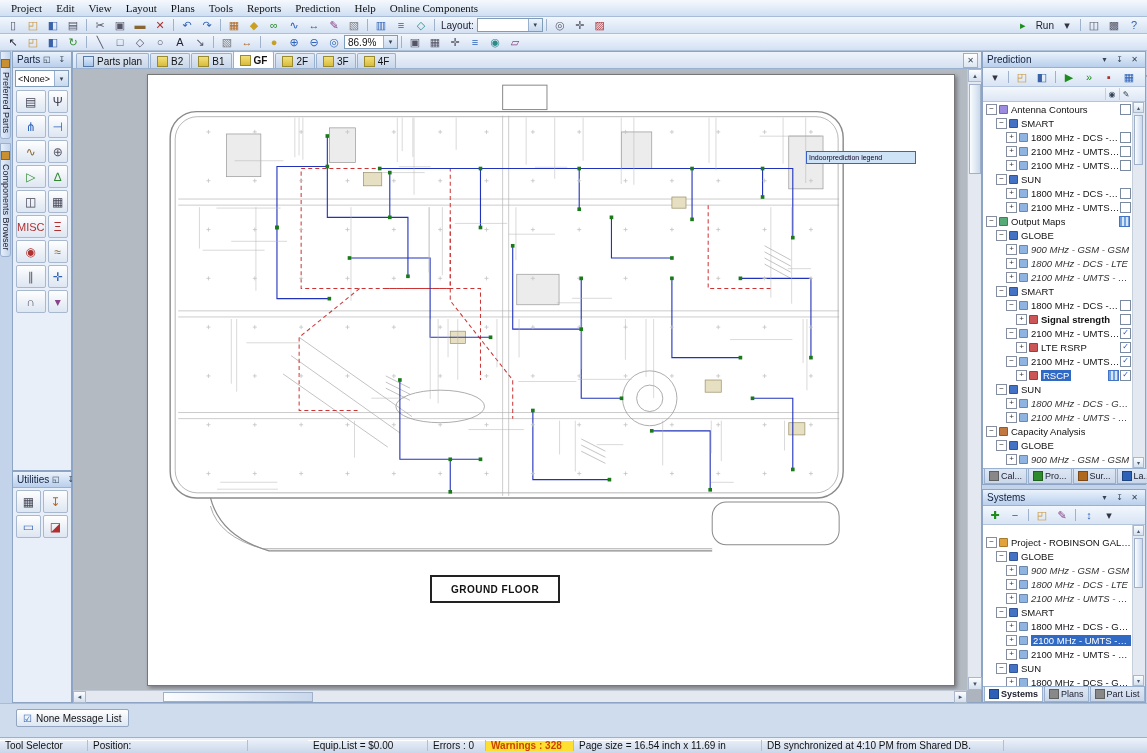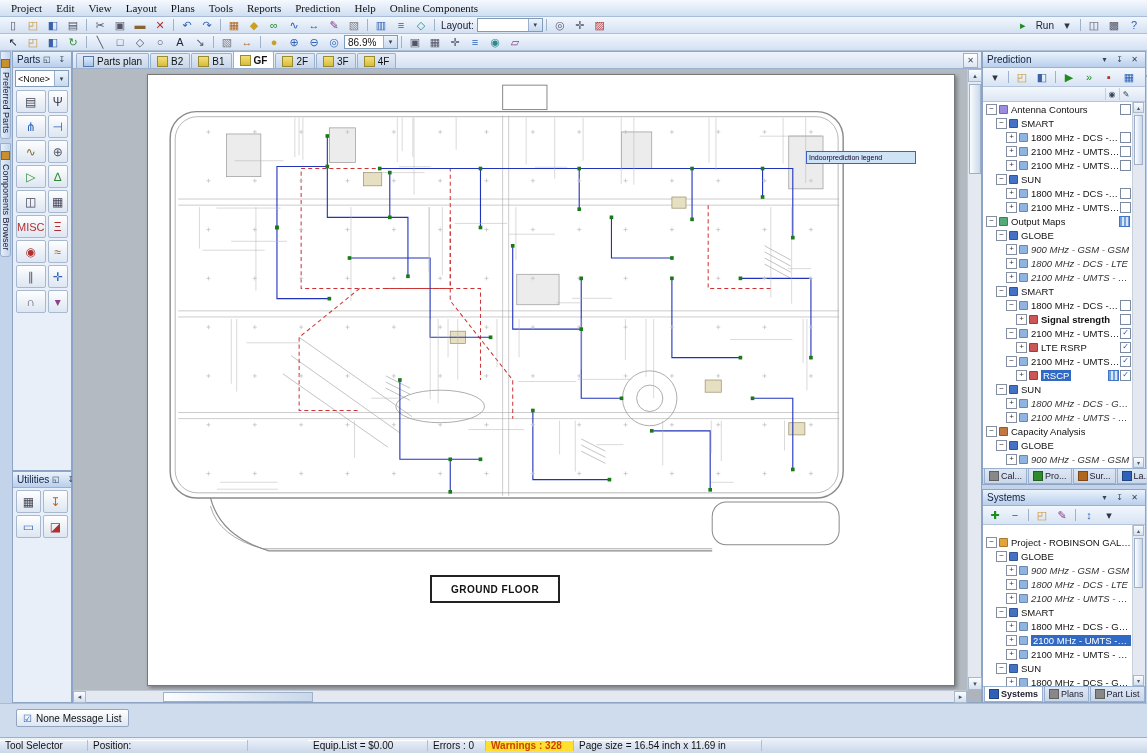--- a/index.html
+++ b/index.html
@@ -1056,16 +1056,17 @@
   </div>
 
   <div id="statusbar" data-name="status-bar">
       <div class="seg" data-name="tool-status">Tool Selector</div>
       <div class="seg" data-name="position-status">Position:</div>
       <div class="seg" data-name="blank-status"></div>
       <div class="seg" data-name="equip-cost-status">Equip.List = $0.00</div>
       <div class="seg" data-name="errors-status">Errors : 0</div>
       <div class="seg warn" data-name="warnings-status">Warnings : 328</div>
       <div class="seg" data-name="page-size-status">Page size = 16.54 inch x 11.69 in</div>
+      <div class="seg" data-name="db-sync-status">DB synchronized at 4:10 PM from Shared DB.</div>
       <div class="seg" data-name="status-fill"></div>
     </div>
 
 </div>
 
 </body></html>

